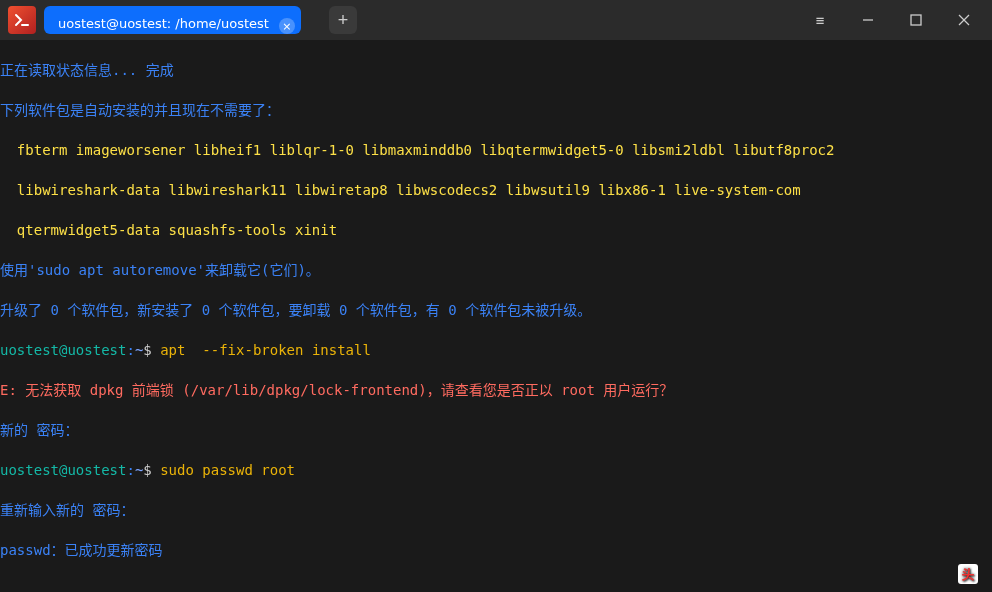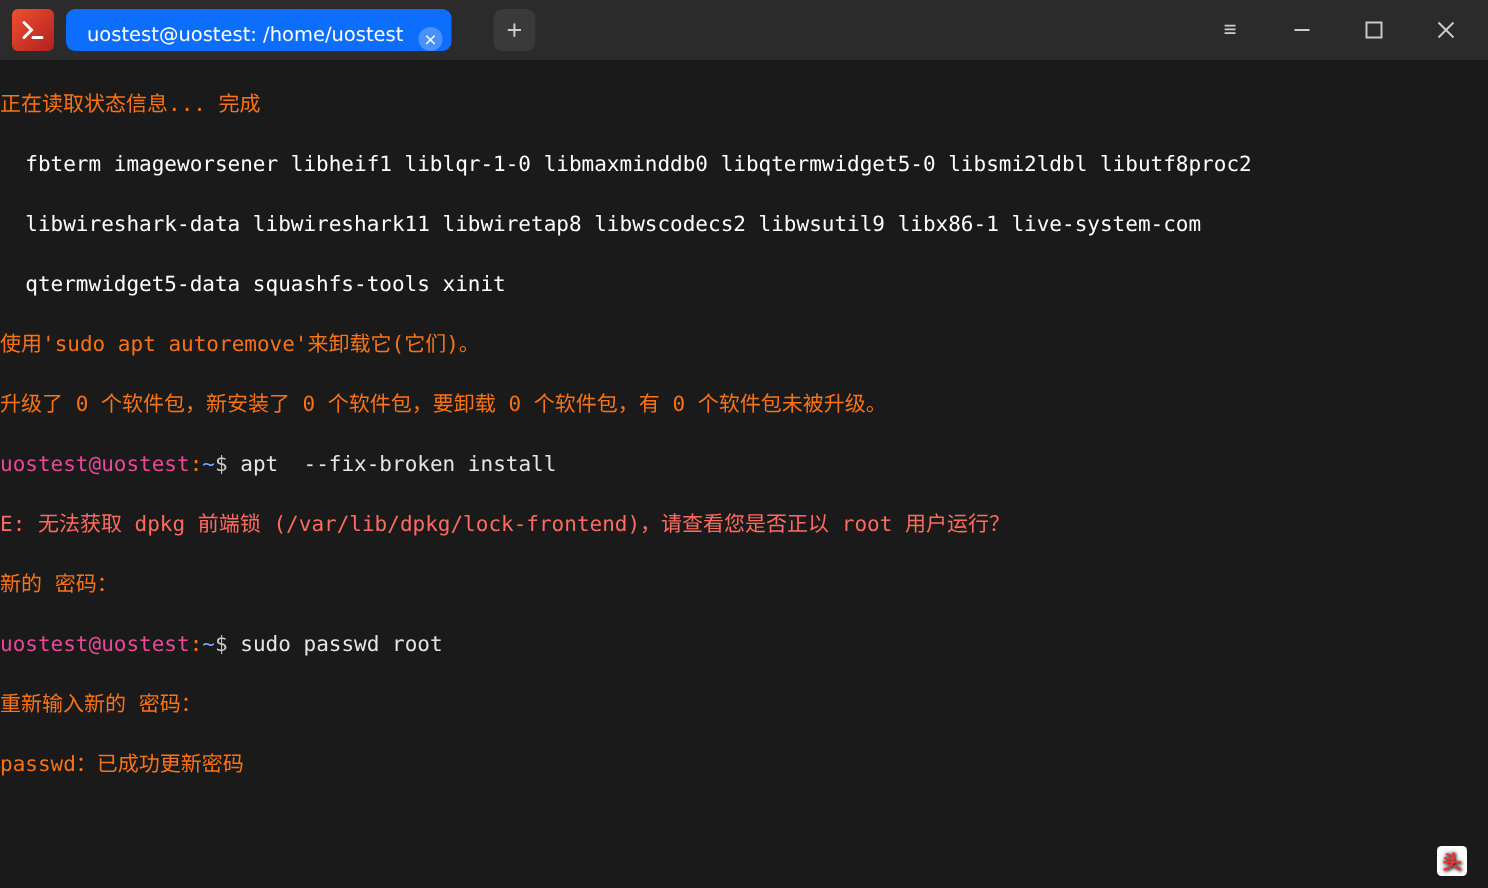--- a/index.html
+++ b/index.html
@@ -42,26 +42,26 @@
   .spacer{flex:1}
   .winbtn{width:40px;height:40px;display:flex;align-items:center;justify-content:center;color:#ccc}
   .winbtn svg{width:14px;height:14px;stroke:#ccc;stroke-width:1.3;fill:none}
   .termarea{
     padding: 0; color:#ccc;
     white-space: pre;
     overflow: hidden;
     height: 552px;
   }
   .ln{height:20px;white-space:pre}
-  .usr{color:#ec4899}
+  .usr{color:#14b8a6}
   .path{color:#7EA6FF}
   .dlr{color:#ccc}
-  .cmd{color:#e5e5e5}
-  .pkg{color:#ffffff}
-  .sys{color:#f97316}
+  .cmd{color:#eab308}
+  .pkg{color:#fde047}
+  .sys{color:#3b82f6}
   .err{color:#FF6B60}
   .watermark{
     position:absolute;right:14px;bottom:8px;
     color:#fff;font-family:"Noto Sans CJK SC",sans-serif;
     font-size:18px;font-weight:500;
     text-shadow:0 0 3px rgba(0,0,0,.8),1px 1px 2px rgba(0,0,0,.8);
     display:flex;align-items:center;gap:6px;
     pointer-events:none;
   }
   .watermark-icon{
@@ -101,20 +101,21 @@
   <div class="winbtn">
       <svg viewBox="0 0 14 14">
         <line x1="2" y1="2" x2="12" y2="12"></line>
         <line x1="12" y1="2" x2="2" y2="12"></line>
       </svg>
     </div>
 </div>
 
 <div class="termarea">
 <div class="ln sys">正在读取状态信息... 完成</div>
+<div class="ln sys">下列软件包是自动安装的并且现在不需要了：</div>
 <div class="ln pkg">  fbterm imageworsener libheif1 liblqr-1-0 libmaxminddb0 libqtermwidget5-0 libsmi2ldbl libutf8proc2</div>
 <div class="ln pkg">  libwireshark-data libwireshark11 libwiretap8 libwscodecs2 libwsutil9 libx86-1 live-system-com</div>
 <div class="ln pkg">  qtermwidget5-data squashfs-tools xinit</div>
 <div class="ln sys">使用'sudo apt autoremove'来卸载它(它们)。</div>
 <div class="ln sys">升级了 0 个软件包，新安装了 0 个软件包，要卸载 0 个软件包，有 0 个软件包未被升级。</div>
 <div class="ln"><span class="usr">uostest@uostest</span><span class="sys">:</span><span class="path">~</span><span class="dlr">$</span><span> </span><span class="cmd">apt  --fix-broken install</span></div>
 <div class="ln"><span class="err">E: </span><span class="err">无法获取 dpkg 前端锁 (/var/lib/dpkg/lock-frontend)，请查看您是否正以 root 用户运行？</span></div>
 <div class="ln sys">新的 密码：</div>
 <div class="ln"><span class="usr">uostest@uostest</span><span class="sys">:</span><span class="path">~</span><span class="dlr">$</span><span> </span><span class="cmd">sudo passwd root</span></div>
 <div class="ln sys">重新输入新的 密码：</div>

